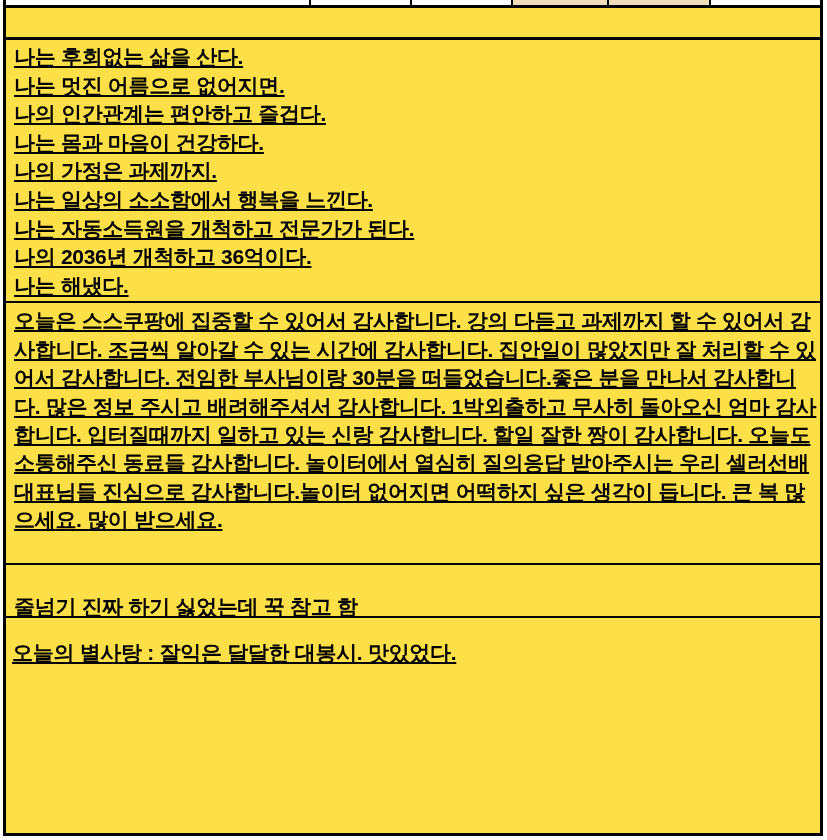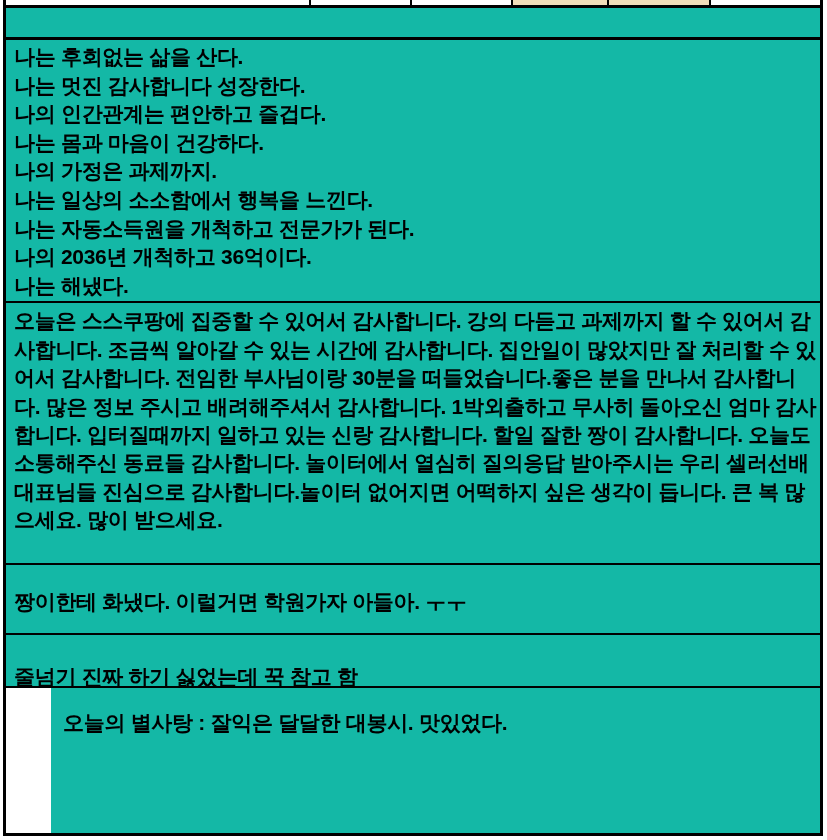--- a/index.html
+++ b/index.html
@@ -23,21 +23,22 @@
     box-sizing: border-box;
     border-left: 3px solid #000000;
     border-right: 3px solid #000000;
     border-bottom: 3px solid #000000;
     display: flex;
     flex-direction: column;
   }
   .row {
     box-sizing: border-box;
     border-bottom: 2px solid #000000;
-    background: #14b8a6;
+    background: #fde047;
+    text-decoration: underline;
   }
   
   .header-row {
     height: 8px;
     display: flex;
     flex-direction: row;
     border-bottom: 3px solid #000000;
   }
   .header-cell {
     box-sizing: border-box;
@@ -72,22 +73,21 @@
     height: 70px;
     padding: 23px 6px 0 8px;
   }
   .note-row-2 {
     height: 53px;
     padding: 28px 6px 0 8px;
   }
   .note-row-3 {
     flex: 1;
     border-bottom: none;
-    padding: 21px 6px 0 12px;
-    margin-left: 45px;
+    padding: 21px 6px 0 6px;
   }
 </style>
 </head>
 <body>
 
 <div class="page">
   <div class="table">
 
     <div class="row header-row">
       <div class="header-cell hc-1" style="background: rgb(255, 255, 255);"></div>
@@ -95,37 +95,34 @@
       <div class="header-cell hc-3" style="background: rgb(255, 255, 255);"></div>
       <div class="header-cell hc-4" style="background: rgb(240, 221, 185);"></div>
       <div class="header-cell hc-5" style="background: rgb(240, 221, 185);"></div>
       <div class="header-cell hc-6" style="background: rgb(255, 255, 255);"></div>
     </div>
 
     <div class="row empty-row"></div>
 
     <div class="row affirm-row">
       <p class="text">나는 후회없는 삶을 산다.</p>
-      <p class="text">나는 멋진 감사합니다 성장한다.</p>
+      <p class="text">나는 멋진 어름으로 없어지면.</p>
       <p class="text">나의 인간관계는 편안하고 즐겁다.</p>
       <p class="text">나는 몸과 마음이 건강하다.</p>
       <p class="text">나의 가정은 과제까지.</p>
       <p class="text">나는 일상의 소소함에서 행복을 느낀다.</p>
       <p class="text">나는 자동소득원을 개척하고 전문가가 된다.</p>
       <p class="text">나의 2036년 개척하고 36억이다.</p>
       <p class="text">나는 해냈다.</p>
     </div>
 
     <div class="row gratitude-row">
       <p class="text">오늘은 스스쿠팡에 집중할 수 있어서 감사합니다. 강의 다듣고 과제까지 할 수 있어서 감사합니다. 조금씩 알아갈 수 있는 시간에 감사합니다. 집안일이 많았지만 잘 처리할 수 있어서 감사합니다. 전임한 부사님이랑 30분을 떠들었습니다.좋은 분을 만나서 감사합니다. 많은 정보 주시고 배려해주셔서 감사합니다. 1박외출하고 무사히 돌아오신 엄마 감사합니다. 입터질때까지 일하고 있는 신랑 감사합니다. 할일 잘한 짱이 감사합니다. 오늘도 소통해주신 동료들 감사합니다. 놀이터에서 열심히 질의응답 받아주시는 우리 셀러선배대표님들 진심으로 감사합니다.놀이터 없어지면 어떡하지 싶은 생각이 듭니다. 큰 복 많으세요. 많이 받으세요.</p>
     </div>
 
-    <div class="row note-row-1">
-      <p class="text">짱이한테 화냈다. 이럴거면 학원가자 아들아. ㅜㅜ</p>
-    </div>
 
     <div class="row note-row-2">
       <p class="text">줄넘기 진짜 하기 싫었는데 꾹 참고 함</p>
     </div>
 
     <div class="row note-row-3">
       <p class="text">오늘의 별사탕 : 잘익은 달달한 대봉시. 맛있었다.</p>
     </div>
 
   </div>

